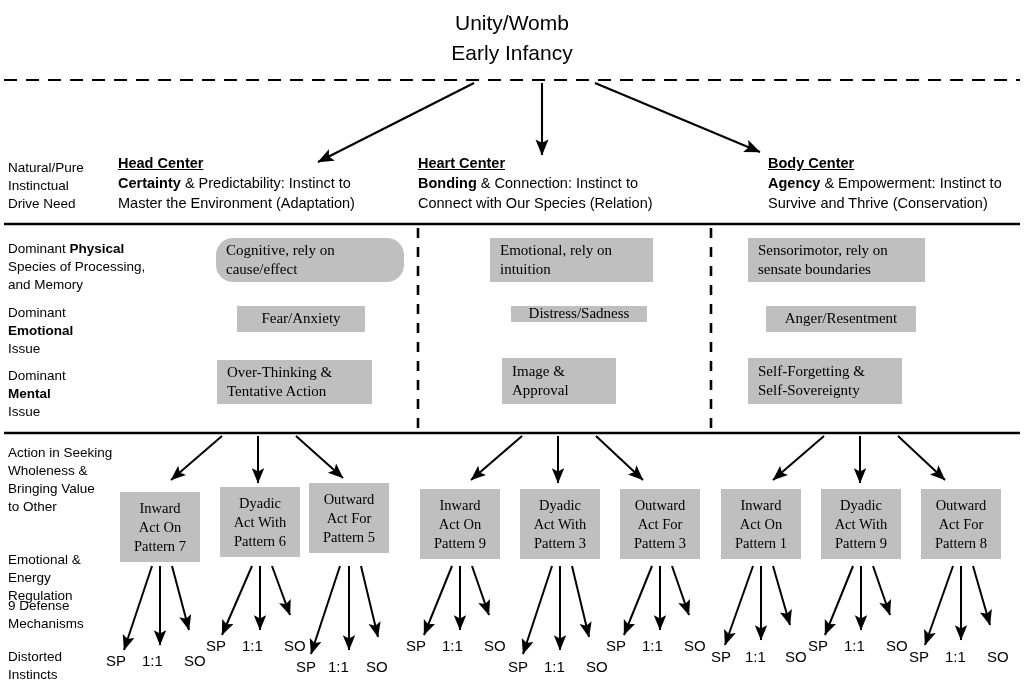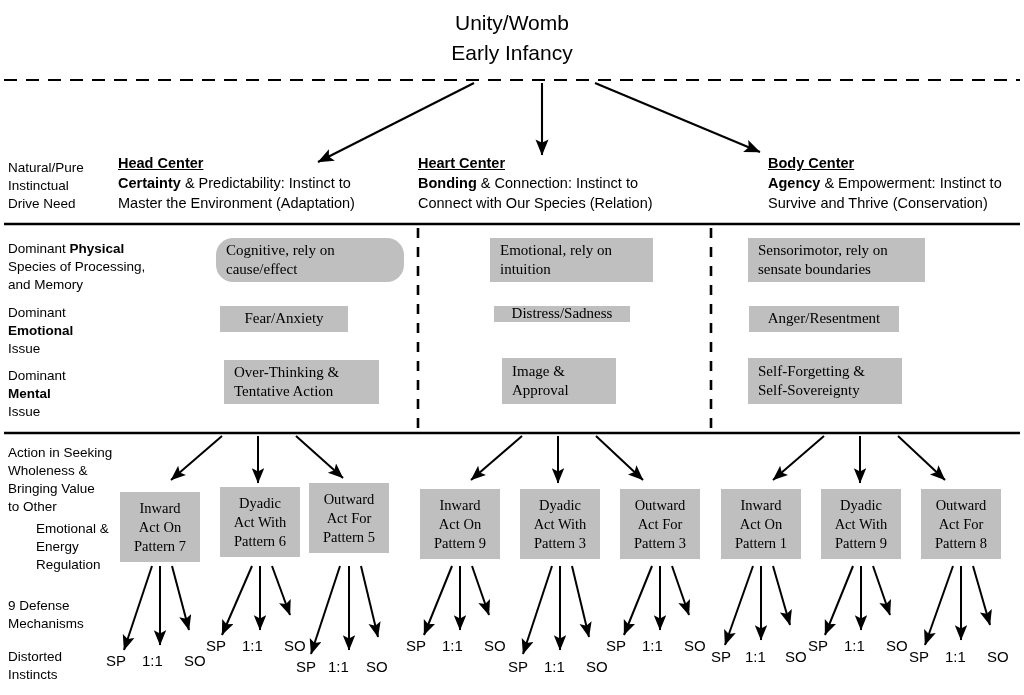--- a/index.html
+++ b/index.html
@@ -17,21 +17,21 @@
   .rowlabel b{font-weight:bold;}
   
   .centerhead{font-size:14.5px;line-height:20px;
               font-family:"Liberation Sans",sans-serif;}
   .centerhead .ttl{font-weight:bold;text-decoration:underline;}
   .centerhead .kw{font-weight:bold;}
   
   .gbox{background:#bfbfbf;font-family:"Liberation Serif",serif;font-size:15px;
         line-height:19.5px;display:flex;align-items:center;box-sizing:border-box;
         padding:6px 10px;}
-  .gbox.ctr{justify-content:center;text-align:center;}
+  .gbox.ctr{justify-content:center;text-align:center;margin-left:17px;}
   .pbox{background:#bfbfbf;font-family:"Liberation Serif",serif;font-size:14.5px;
         line-height:19px;display:flex;flex-direction:column;align-items:center;
         justify-content:center;text-align:center;box-sizing:border-box;}
   
   .inst{font-size:15px;font-family:"Liberation Sans",sans-serif;white-space:nowrap;}
   .inst span{display:inline-block;}
 </style>
 </head>
 <body>
 
@@ -130,21 +130,21 @@
     <div>Dominant</div>
     <div><b>Mental</b></div>
     <div>Issue</div>
   </div>
   <div class="abs rowlabel" style="top:444px;">
     <div>Action in Seeking</div>
     <div>Wholeness &amp;</div>
     <div>Bringing Value</div>
     <div>to Other</div>
   </div>
-  <div class="abs rowlabel" style="top:520px;margin-left:28px;">
+  <div class="abs rowlabel" style="top:551px;">
     <div>Emotional &amp;</div>
     <div>Energy</div>
     <div>Regulation</div>
   </div>
   <div class="abs rowlabel" style="top:597px;">
     <div>9 Defense</div>
     <div>Mechanisms</div>
   </div>
   <div class="abs rowlabel" style="top:648px;">
     <div>Distorted</div>
@@ -170,21 +170,21 @@
   </div>
 
   <div class="abs gbox" style="left:216px;top:238px;width:188px;height:44px;border-radius:17px;">Cognitive, rely on cause/effect</div>
   <div class="abs gbox" style="left:490px;top:238px;width:163px;height:44px;">Emotional, rely on intuition</div>
   <div class="abs gbox" style="left:748px;top:238px;width:177px;height:44px;">Sensorimotor, rely on sensate boundaries</div>
 
   <div class="abs gbox ctr" style="left:220px;top:306px;width:128px;height:26px;">Fear/Anxiety</div>
   <div class="abs gbox ctr" style="left:494px;top:306px;width:136px;height:16px;">Distress/Sadness</div>
   <div class="abs gbox ctr" style="left:749px;top:306px;width:150px;height:26px;">Anger/Resentment</div>
 
-  <div class="abs gbox" style="left:224px;top:360px;width:155px;height:44px;">Over-Thinking &amp; Tentative Action</div>
+  <div class="abs gbox" style="left:217px;top:360px;width:155px;height:44px;">Over-Thinking &amp; Tentative Action</div>
   <div class="abs gbox" style="left:502px;top:358px;width:114px;height:46px;">Image &amp; Approval</div>
   <div class="abs gbox" style="left:748px;top:358px;width:154px;height:46px;">Self-Forgetting &amp; Self-Sovereignty</div>
 
   <div class="abs pbox" style="left:120px;top:492px;width:80px;height:70px;">
     <div>Inward</div>
     <div>Act On</div>
     <div>Pattern 7</div>
   </div>
   <div class="abs pbox" style="left:220px;top:487px;width:80px;height:70px;">
     <div>Dyadic</div>

